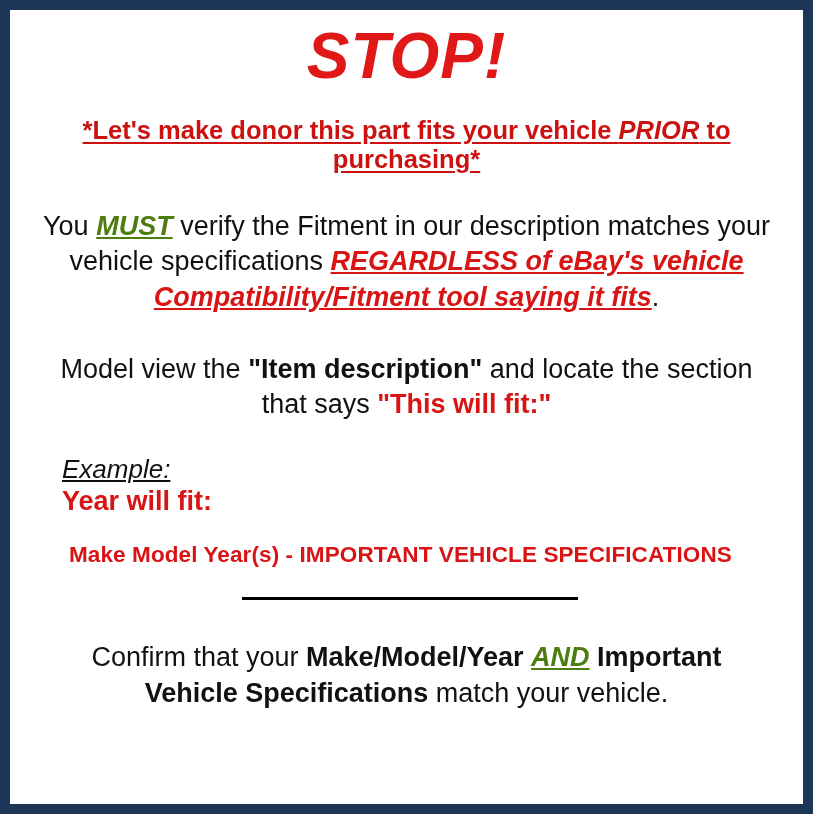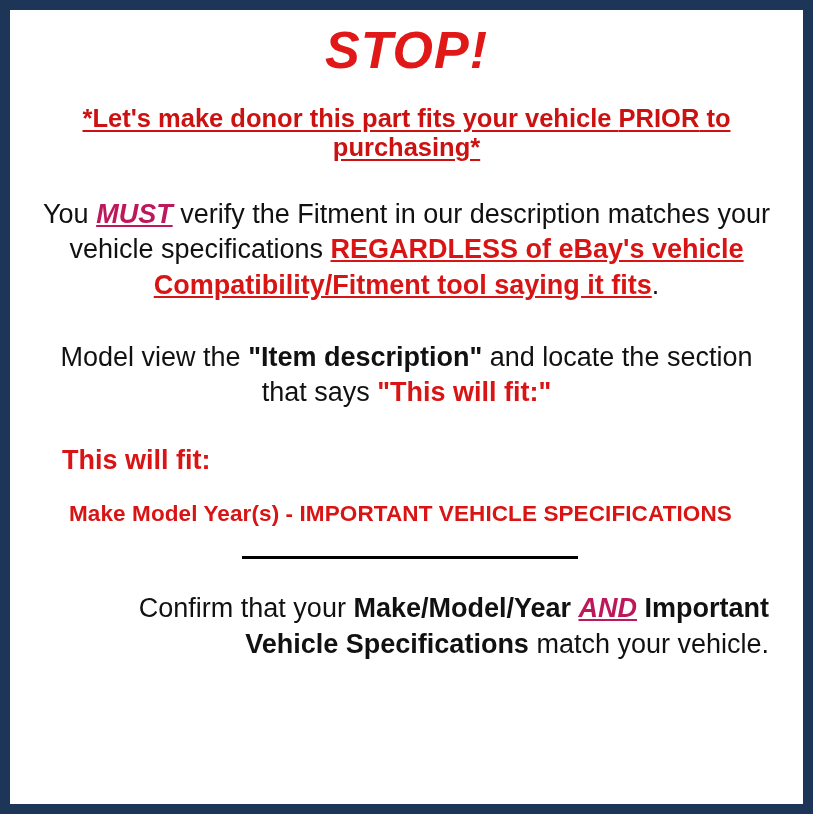--- a/index.html
+++ b/index.html
@@ -28,80 +28,81 @@
     display: block;
   }
 
   .stop-title {
     margin: 0;
     padding-top: 14px;
     text-align: center;
     color: #e01818;
     font-weight: bold;
     font-style: italic;
-    font-size: 52px;
+    font-size: 64px;
     line-height: 1.0;
     letter-spacing: 1px;
   }
 
   .tagline {
     margin: 0;
     padding-top: 28px;
     text-align: center;
     color: #cc1111;
     font-weight: bold;
     font-size: 25.5px;
     line-height: 1.15;
     text-decoration: underline;
     text-underline-offset: 3px;
   }
   .tagline .ital {
+    font-style: italic;
   }
 
   .para {
     margin: 0;
     text-align: center;
     color: #111111;
     font-size: 27px;
     line-height: 1.32;
   }
   .para-must {
     padding-top: 34px;
     padding-left: 14px;
     padding-right: 14px;
   }
   .para-view {
     padding-top: 36px;
     padding-left: 14px;
     padding-right: 14px;
   }
   .para-confirm {
-    padding-top: 32px;
+    padding-top: 40px;
     padding-left: 22px;
     padding-right: 22px;
-    text-align: right;
   }
   .para-vin {
     padding-top: 34px;
     padding-left: 16px;
     padding-right: 16px;
   }
 
   .em-red {
-    color: #be185d;
+    color: #4d7c0f;
     font-weight: bold;
     font-style: italic;
     text-decoration: underline;
     text-underline-offset: 2px;
   }
   .em-red-plain {
     color: #d81414;
     font-weight: bold;
     text-decoration: underline;
     text-underline-offset: 2px;
+    font-style: italic;
   }
   .em-black-bold {
     color: #111111;
     font-weight: bold;
   }
   .em-red-bold {
     color: #d81414;
     font-weight: bold;
   }
 
@@ -159,21 +160,22 @@
 
     <h1 class="stop-title">STOP!</h1>
 
     <p class="tagline"><span>*Let's make donor this part fits your vehicle </span><span class="ital">PRIOR</span><span> to purchasing*</span></p>
 
     <p class="para para-must"><span>You </span><span class="em-red">MUST</span><span> verify the Fitment in our description matches your vehicle specifications </span><span class="em-red-plain">REGARDLESS of eBay's vehicle Compatibility/Fitment tool saying it fits</span><span>.</span></p>
 
     <p class="para para-view"><span>Model view the </span><span class="em-black-bold">"Item description"</span><span> and locate the section that says </span><span class="em-red-bold">"This will fit:"</span></p>
 
     <div class="example-block">
-      <p class="example-fit">This will fit:</p>
+      <p class="example-label">Example:</p>
+      <p class="example-fit">Year will fit:</p>
       <p class="example-spec">Make Model Year(s) - IMPORTANT VEHICLE SPECIFICATIONS</p>
     </div>
 
     <div class="divider-wrap">
       <div class="divider"></div>
     </div>
 
     <p class="para para-confirm"><span>Confirm that your </span><span class="em-black-bold">Make/Model/Year </span><span class="em-red">AND</span><span class="em-black-bold"> Important Vehicle Specifications</span><span> match your vehicle.</span></p>
 
 

